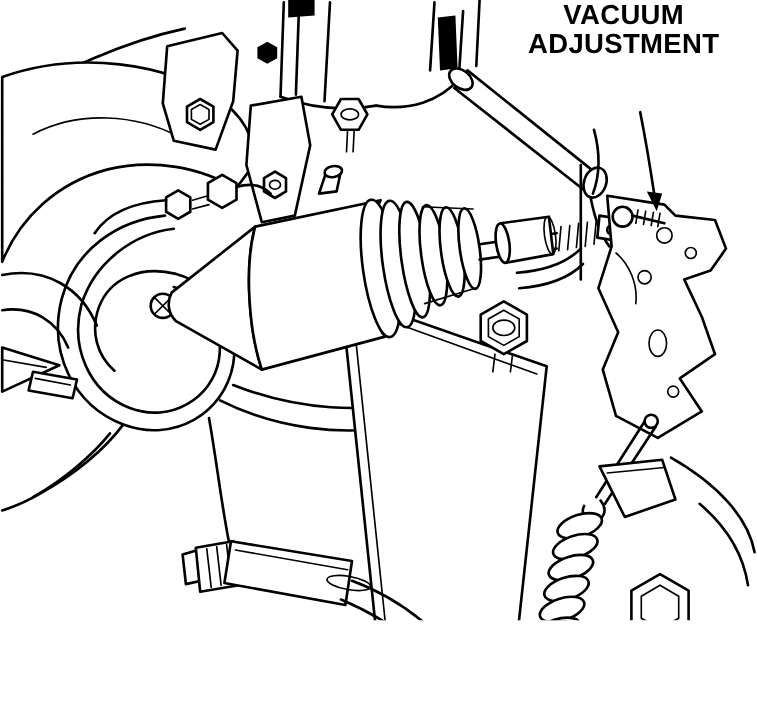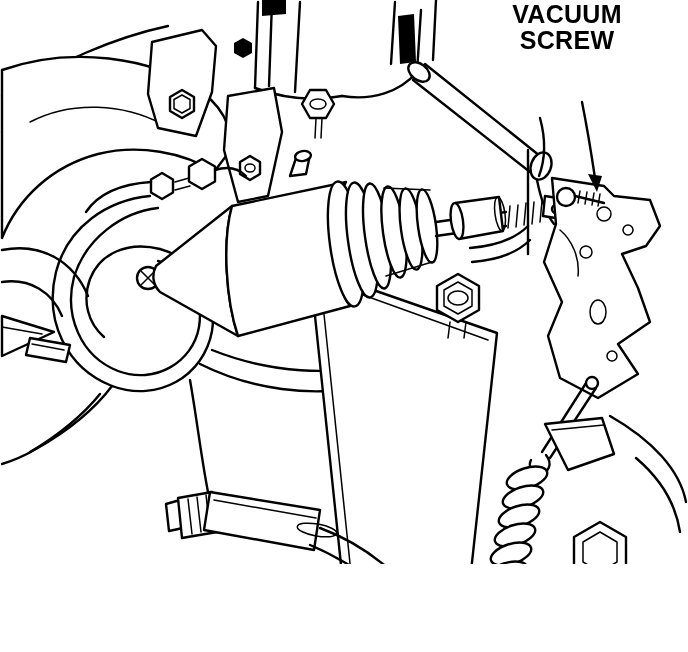--- a/index.html
+++ b/index.html
@@ -212,16 +212,16 @@
 
     <g>
       <path class="stroke" d="M582,102 C588,132 592,158 595,178"></path>
       <polygon class="fillk" points="597,192 588,174 602,176"></polygon>
     </g>
 
   </svg>
 
   <div class="callout">
     <div>VACUUM</div>
-    <div>SCREW</div>
+    <div>ADJUSTMENT</div>
   </div>
 
 </div>
 
 </body></html>

